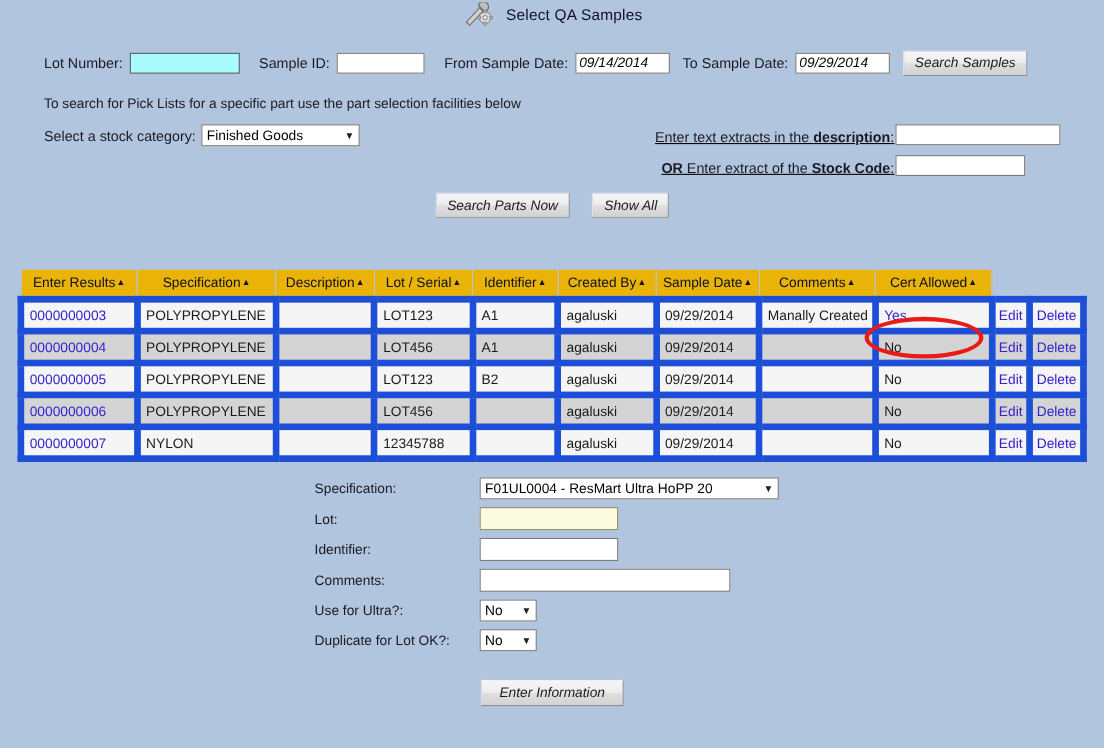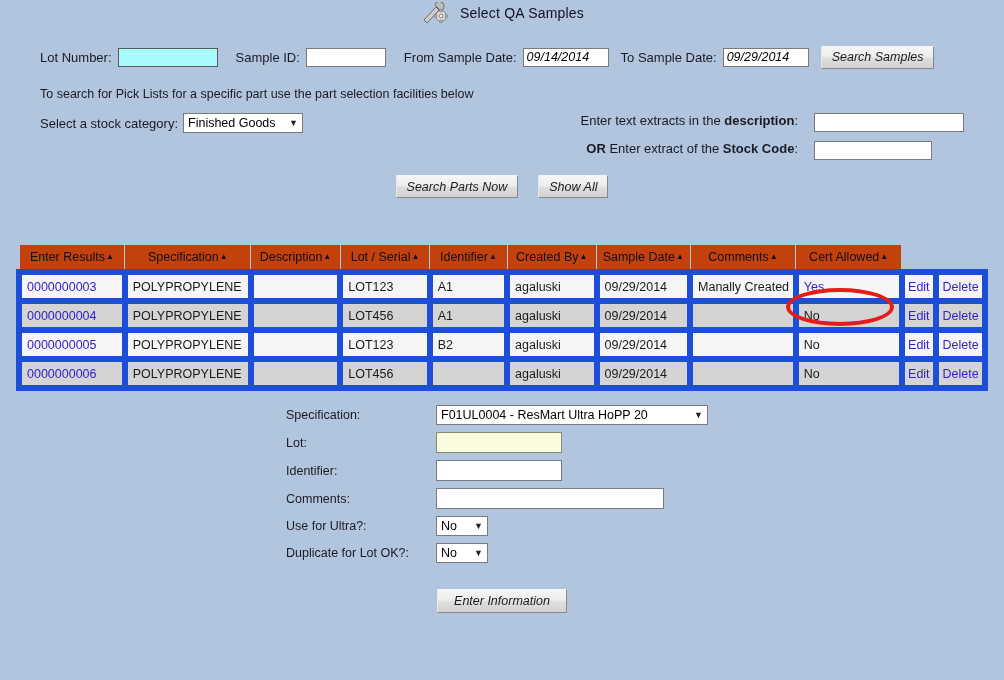--- a/index.html
+++ b/index.html
@@ -119,40 +119,40 @@
   }
   .extracts {
     position: absolute;
     right: 40px;
     top: 0;
     display: flex;
     flex-direction: column;
     gap: 9px;
     align-items: flex-end;
   }
-  .extract-line { display: flex; align-items: flex-start; gap: 16px; }
+  .extract-line { display: flex; align-items: flex-end; gap: 1px; text-decoration: underline; }
 
   
   .parts-btns {
     display: flex;
     justify-content: center;
     gap: 20px;
     margin-top: 6px;
   }
 
   
   .table-wrap { margin-top: 46px; padding-left: 16px; }
   table.results {
     border-collapse: collapse;
     font-size: 12.5px;
     width: 972px;
     table-layout: fixed;
   }
   table.results th {
-    background: #c2410c;
+    background: #eab308;
     color: #101020;
     font-weight: normal;
     font-size: 12.5px;
     height: 22px;
     border: 1px solid #b2c5de;
     border-bottom: 1px solid #8fb0c8;
     padding: 1px 4px;
     white-space: nowrap;
     text-align: center;
     cursor: pointer;
@@ -265,21 +265,21 @@
   <span class="lbl" style="margin-left:12px;">To Sample Date:</span>
   <input class="inp dateval" style="width: 86px; margin-left: 6px;" value="09/29/2014">
   <button class="btn" style="margin-left:12px;">Search Samples</button>
 </div>
 
 <div class="helper">To search for Pick Lists for a specific part use the part selection facilities below</div>
 
 <div class="criteria">
   <div class="cat-line">
     <span class="lbl">Select a stock category:</span>
-    <div class="sel" style="width:120px;">
+    <div class="sel" style="width:144px;">
       <span>Finished Goods</span>
       <span class="caret">▼</span>
     </div>
   </div>
 
   <div class="extracts">
     <div class="extract-line">
       <span class="lbl"><span>Enter text extracts in the </span><b>description</b><span>:</span></span>
       <input class="inp" style="width: 150px;" value="">
     </div>
@@ -371,20 +371,33 @@
         <td></td>
         <td>LOT456</td>
         <td></td>
         <td>agaluski</td>
         <td>09/29/2014</td>
         <td></td>
         <td>No</td>
         <td class="act"><a class="lk">Edit</a></td>
         <td class="act"><a class="lk">Delete</a></td>
       </tr>
+      <tr>
+        <td><a class="lk idlink">0000000007</a></td>
+        <td>NYLON</td>
+        <td></td>
+        <td>12345788</td>
+        <td></td>
+        <td>agaluski</td>
+        <td>09/29/2014</td>
+        <td></td>
+        <td>No</td>
+        <td class="act"><a class="lk">Edit</a></td>
+        <td class="act"><a class="lk">Delete</a></td>
+      </tr>
     </tbody>
   </table>
 </div>
 
 <div class="entry-form">
   <div class="frow">
     <span class="flabel">Specification:</span>
     <div class="ffield">
       <div class="sel spec">
         <span>F01UL0004 - ResMart Ultra HoPP 20</span>

